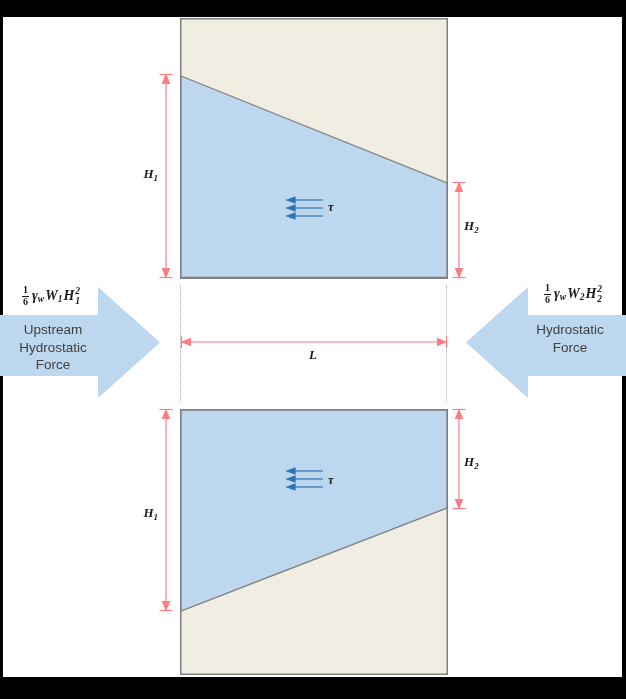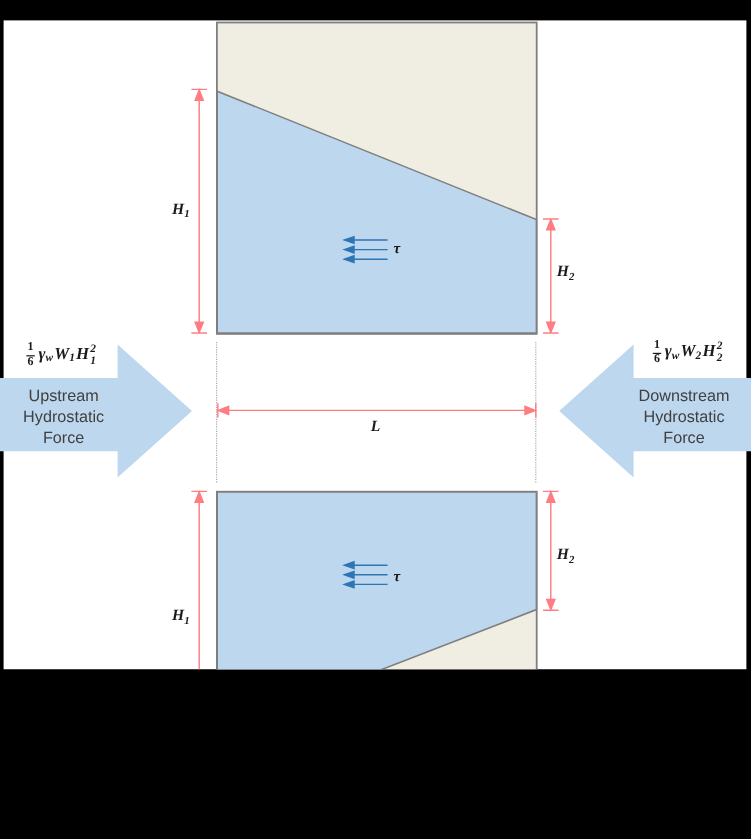--- a/index.html
+++ b/index.html
@@ -1,18 +1,18 @@
 <!DOCTYPE html>
 <html><head>
 <meta charset="utf-8">
 <style>
   html,body{margin:0;padding:0;background:#000;}
   .canvas{
     position:relative;
-    width:626px;height:558px;
+    width:626px;height:699px;
     background:#000;
     overflow:hidden;
     font-family:"Liberation Sans",sans-serif;
   }
   .inner{
     position:absolute;left:3px;top:17px;width:619px;height:660px;
     background:#fff;
   }
   .abs{position:absolute;}
   svg{display:block;}
@@ -181,21 +181,20 @@
     <span class="msupsub">
         <span>2</span>
         <span>1</span>
       </span>
   </div>
 
   <svg class="abs" style="left:464px;top:286px;" width="162" height="113" viewBox="0 0 162 113">
     <polygon points="162,29 64,29 64,1 2,56.5 64,112 64,90 162,90" fill="#BDD7EE"></polygon>
   </svg>
   <div class="force-label" style="left:515px;">
-    <div>Downstream</div>
     <div>Hydrostatic</div>
     <div>Force</div>
   </div>
   <div class="formula" style="left:544px;top:283px;">
     <span class="frac">
         <span>1</span>
         <span class="den">6</span>
       </span>
     <span class="mv">γ</span>
       <span class="msub">w</span>

